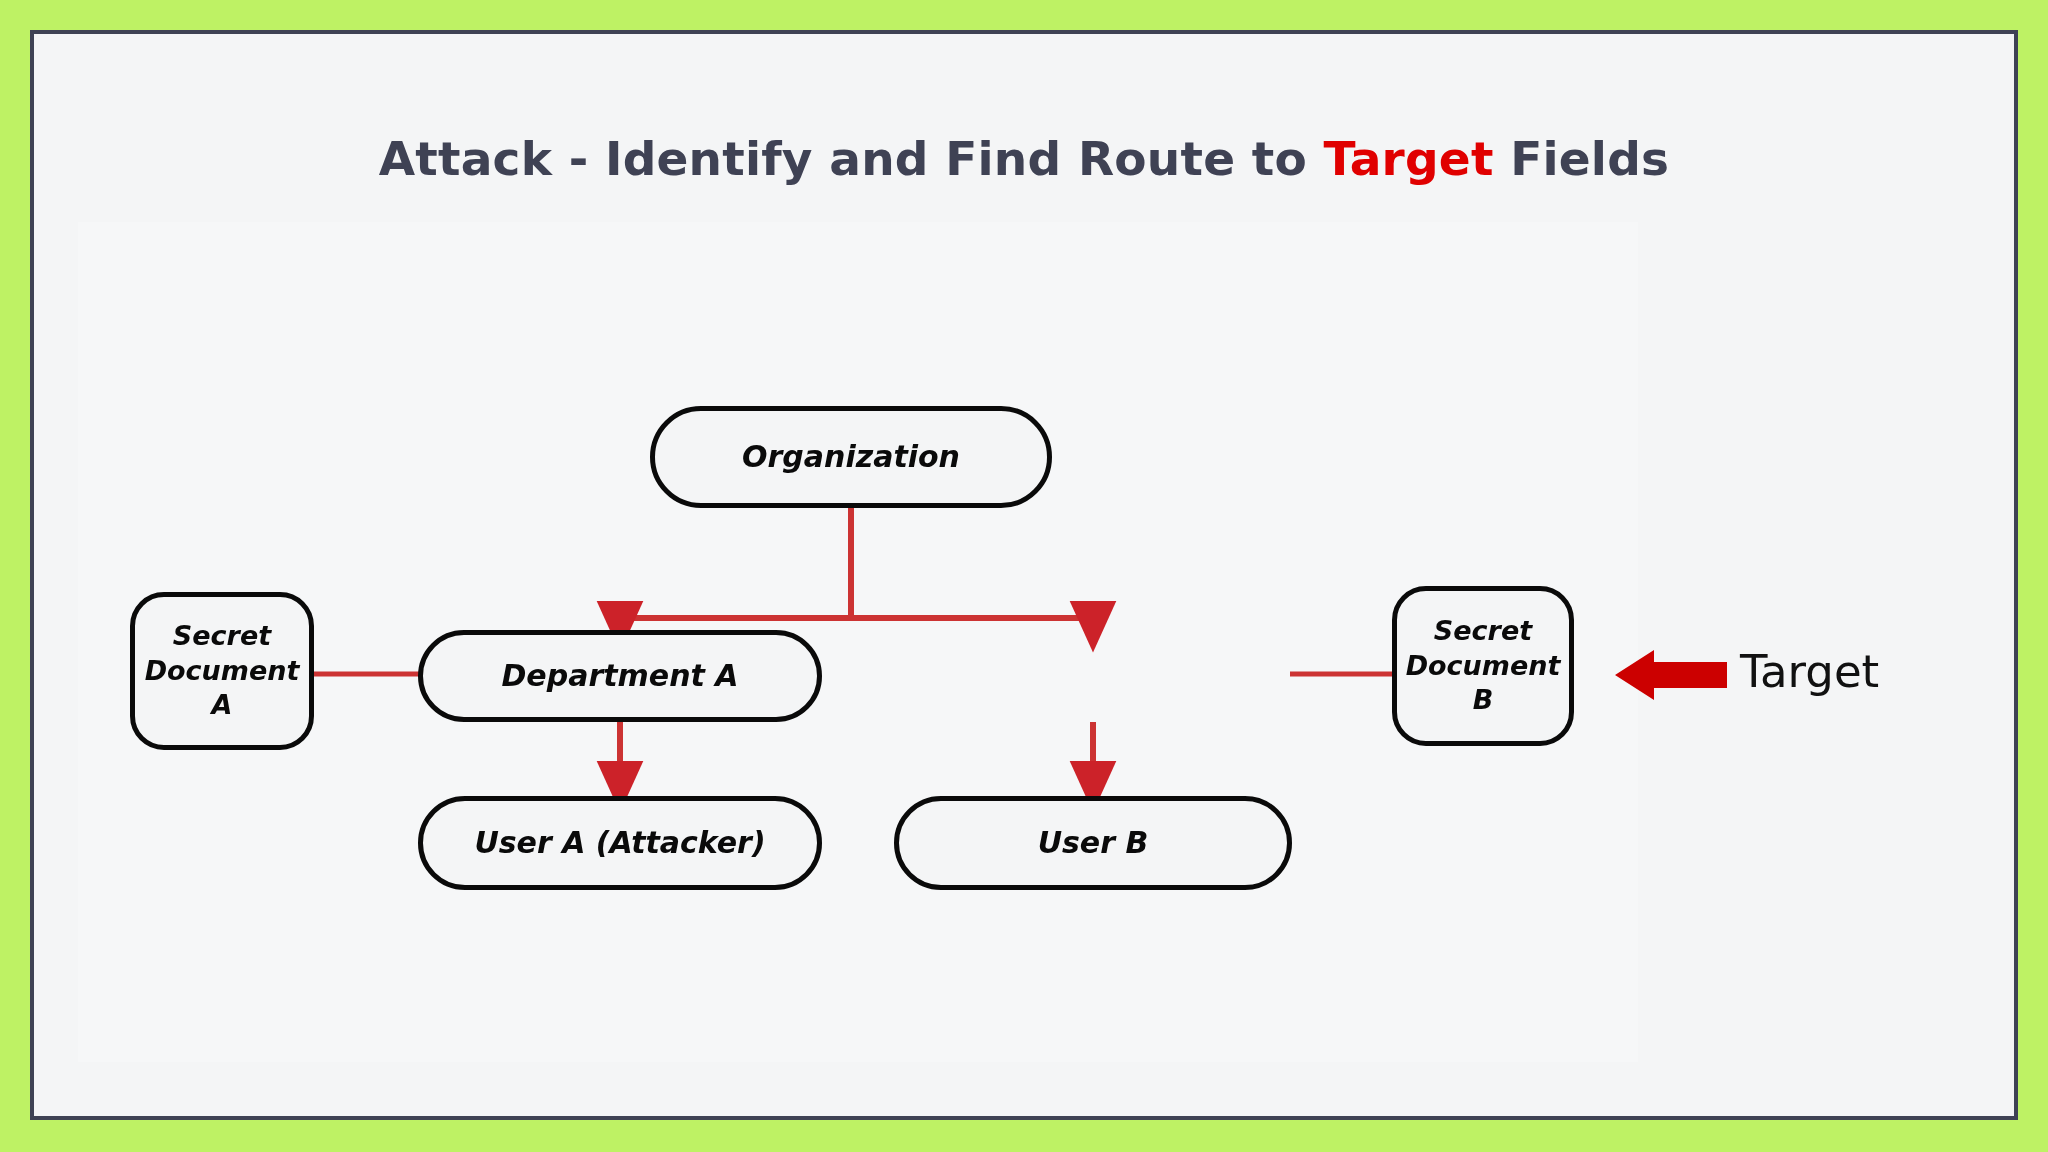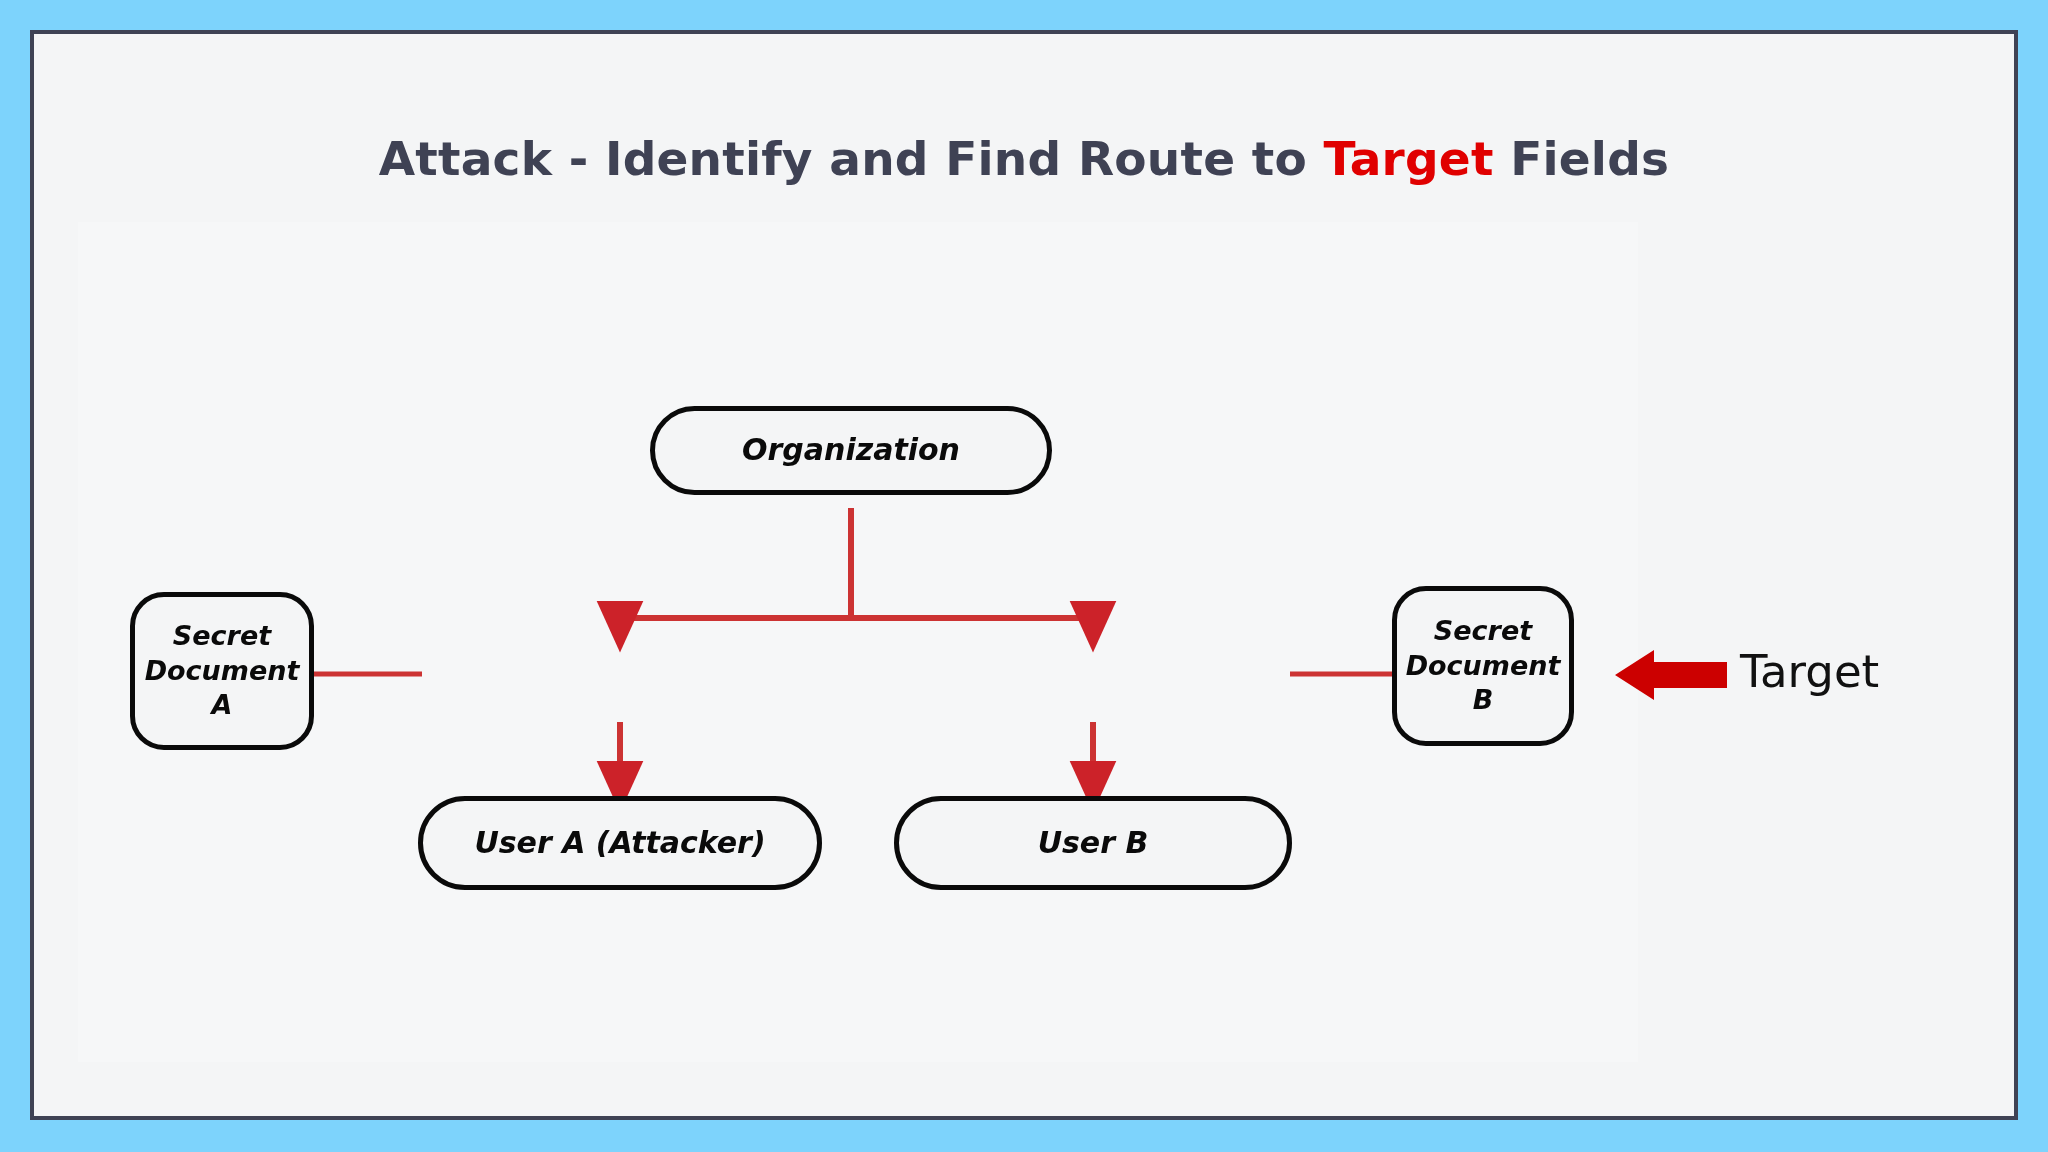--- a/index.html
+++ b/index.html
@@ -11,21 +11,21 @@
     overflow: hidden;
   }
   body {
     font-family: "DejaVu Sans", sans-serif;
   }
 
   #root {
     position: relative;
     width: 2048px;
     height: 1152px;
-    background: #7dd3fc;
+    background: #bef264;
   }
 
   
   .frame {
     position: absolute;
     left: 30px;
     top: 30px;
     width: 1988px;
     height: 1090px;
     box-sizing: border-box;
@@ -83,21 +83,21 @@
     font-family: "DejaVu Sans", sans-serif;
     font-weight: bold;
     font-style: italic;
     color: #0a0a0a;
     line-height: 1.28;
   }
   .node.pill { border-radius: 52px; font-size: 30px; }
   .node.doc  { border-radius: 34px; font-size: 27px; padding: 0 24px; }
 
   
-  #node-organization { left: 650px; top: 406px; width: 402px; height: 89px; }
+  #node-organization { left: 650px; top: 406px; width: 402px; height: 102px; }
   #node-department-a { left: 418px; top: 630px; width: 404px; height: 92px; }
   #node-department-b { left: 894px; top: 630px; width: 398px; height: 92px; }
   #node-user-a       { left: 418px; top: 796px; width: 404px; height: 94px; }
   #node-user-b       { left: 894px; top: 796px; width: 398px; height: 94px; }
   #node-secret-doc-a { left: 130px; top: 592px; width: 184px; height: 158px; }
   #node-secret-doc-b { left: 1392px; top: 586px; width: 182px; height: 160px; }
 
   
   .target-label {
     position: absolute;
@@ -158,20 +158,21 @@
       <path d="M1290,674 L1396,674" stroke="#cc3333" stroke-width="5" fill="none"></path>
     </g>
 
     <g>
       <path d="M1727,662 L1727,688 L1654,688 L1654,700 L1615,675 L1654,650 L1654,662 Z" fill="#cc0000"></path>
     </g>
   </svg>
 
   <div class="node pill" id="node-organization">Organization</div>
 
+  <div class="node pill" id="node-department-a">Department A</div>
 
 
   <div class="node pill" id="node-user-a">User A (Attacker)</div>
 
   <div class="node pill" id="node-user-b">User B</div>
 
   <div class="node doc" id="node-secret-doc-a">
     <span>
       <span>Secret</span><br>
       <span>Document</span><br>

